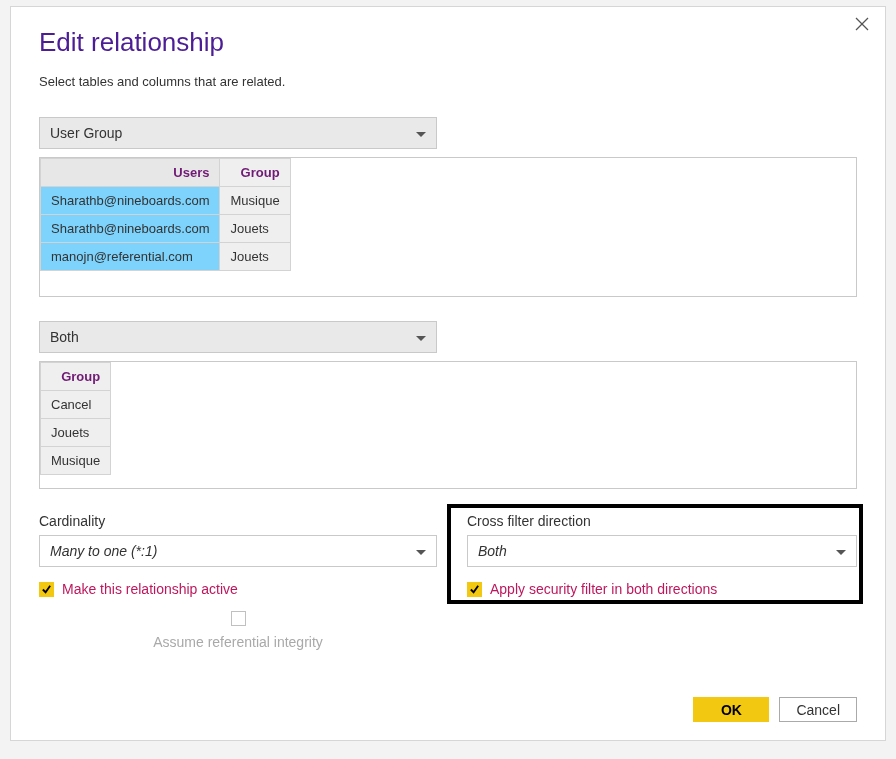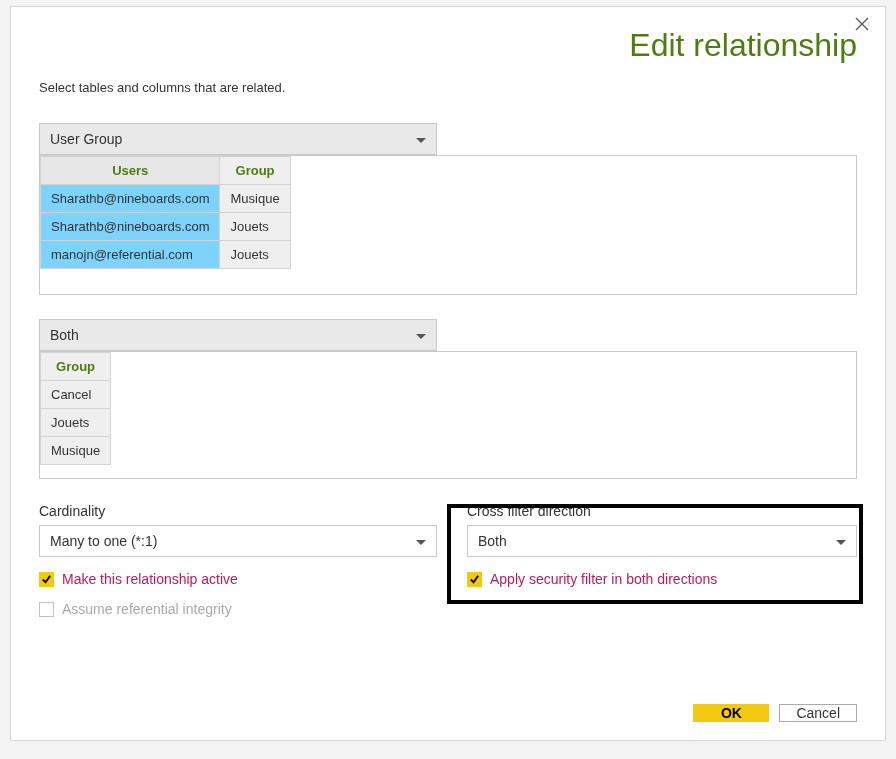--- a/index.html
+++ b/index.html
@@ -26,65 +26,65 @@
     position: absolute;
     top: 10px;
     right: 12px;
     width: 18px;
     height: 18px;
     cursor: pointer;
     color: #555;
   }
   .close-btn svg { width: 14px; height: 14px; }
   .title {
-    font-size: 32px;
+    font-size: 26px;
     font-weight: 300;
-    color: #4d7c0f;
+    color: #4c1d95;
     margin-bottom: 16px;
-    text-align: right;
   }
   .subtitle {
     font-size: 13px;
     color: #333;
     margin-bottom: 28px;
   }
   .dropdown {
     width: 398px;
     height: 32px;
     border: 1px solid #c9c9c9;
     background: #e9e9e9;
     display: flex;
     align-items: center;
     justify-content: space-between;
     padding: 0 10px;
     font-size: 14px;
     color: #333;
     cursor: pointer;
+    margin-bottom: 8px;
   }
   .dropdown .caret svg { width:10px; height:6px; fill:#555;}
   .preview-box {
     border: 1px solid #c9c9c9;
     background: #fff;
     margin-bottom: 24px;
     padding: 0;
     height: 140px;
     overflow: hidden;
   }
   .preview-box2 { height: 128px; }
   table.preview {
     border-collapse: collapse;
     font-size: 13px;
   }
   table.preview th {
     background: #e7e7e7;
     border: 1px solid #d3d3d3;
     padding: 6px 10px;
     font-weight: 600;
-    text-align: center;
-    color: #4d7c0f;
+    text-align: right;
+    color: #701a75;
   }
   table.preview td {
     border: 1px solid #d3d3d3;
     padding: 6px 10px;
     color: #333;
     background: #7dd3fc;
   }
   table.preview td.sel, table.preview th.sel {
     background: #efefef;
   }
@@ -108,32 +108,34 @@
     width: 100%;
     height: 32px;
     border: 1px solid #c9c9c9;
     background: #fff;
     display: flex;
     align-items: center;
     justify-content: space-between;
     padding: 0 10px;
     font-size: 14px;
     cursor: pointer;
+    font-style: italic;
   }
   .select .caret svg{ width:10px;height:6px;fill:#555;}
   .checkbox-row {
     display: flex;
     align-items: center;
     margin-top: 14px;
     font-size: 14px;
     color: #be185d;
     gap: 8px;
   }
   .checkbox-row.disabled {
     color: #a9a9a9;
+    flex-direction: column;
   }
   .chk {
     width: 15px;
     height: 15px;
     border: 1px solid #888;
     background: #fff;
     display: inline-flex;
     align-items: center;
     justify-content: center;
     flex-shrink: 0;
@@ -151,21 +153,21 @@
   }
   .button-row {
     position: absolute;
     bottom: 18px;
     right: 28px;
     display: flex;
     gap: 10px;
   }
   .btn {
     min-width: 76px;
-    height: 18px;
+    height: 25px;
     border: 1px solid #aaa;
     background: #fff;
     font-size: 14px;
     display: flex;
     align-items: center;
     justify-content: center;
     cursor: pointer;
     padding: 0 16px;
   }
   .btn.primary {

